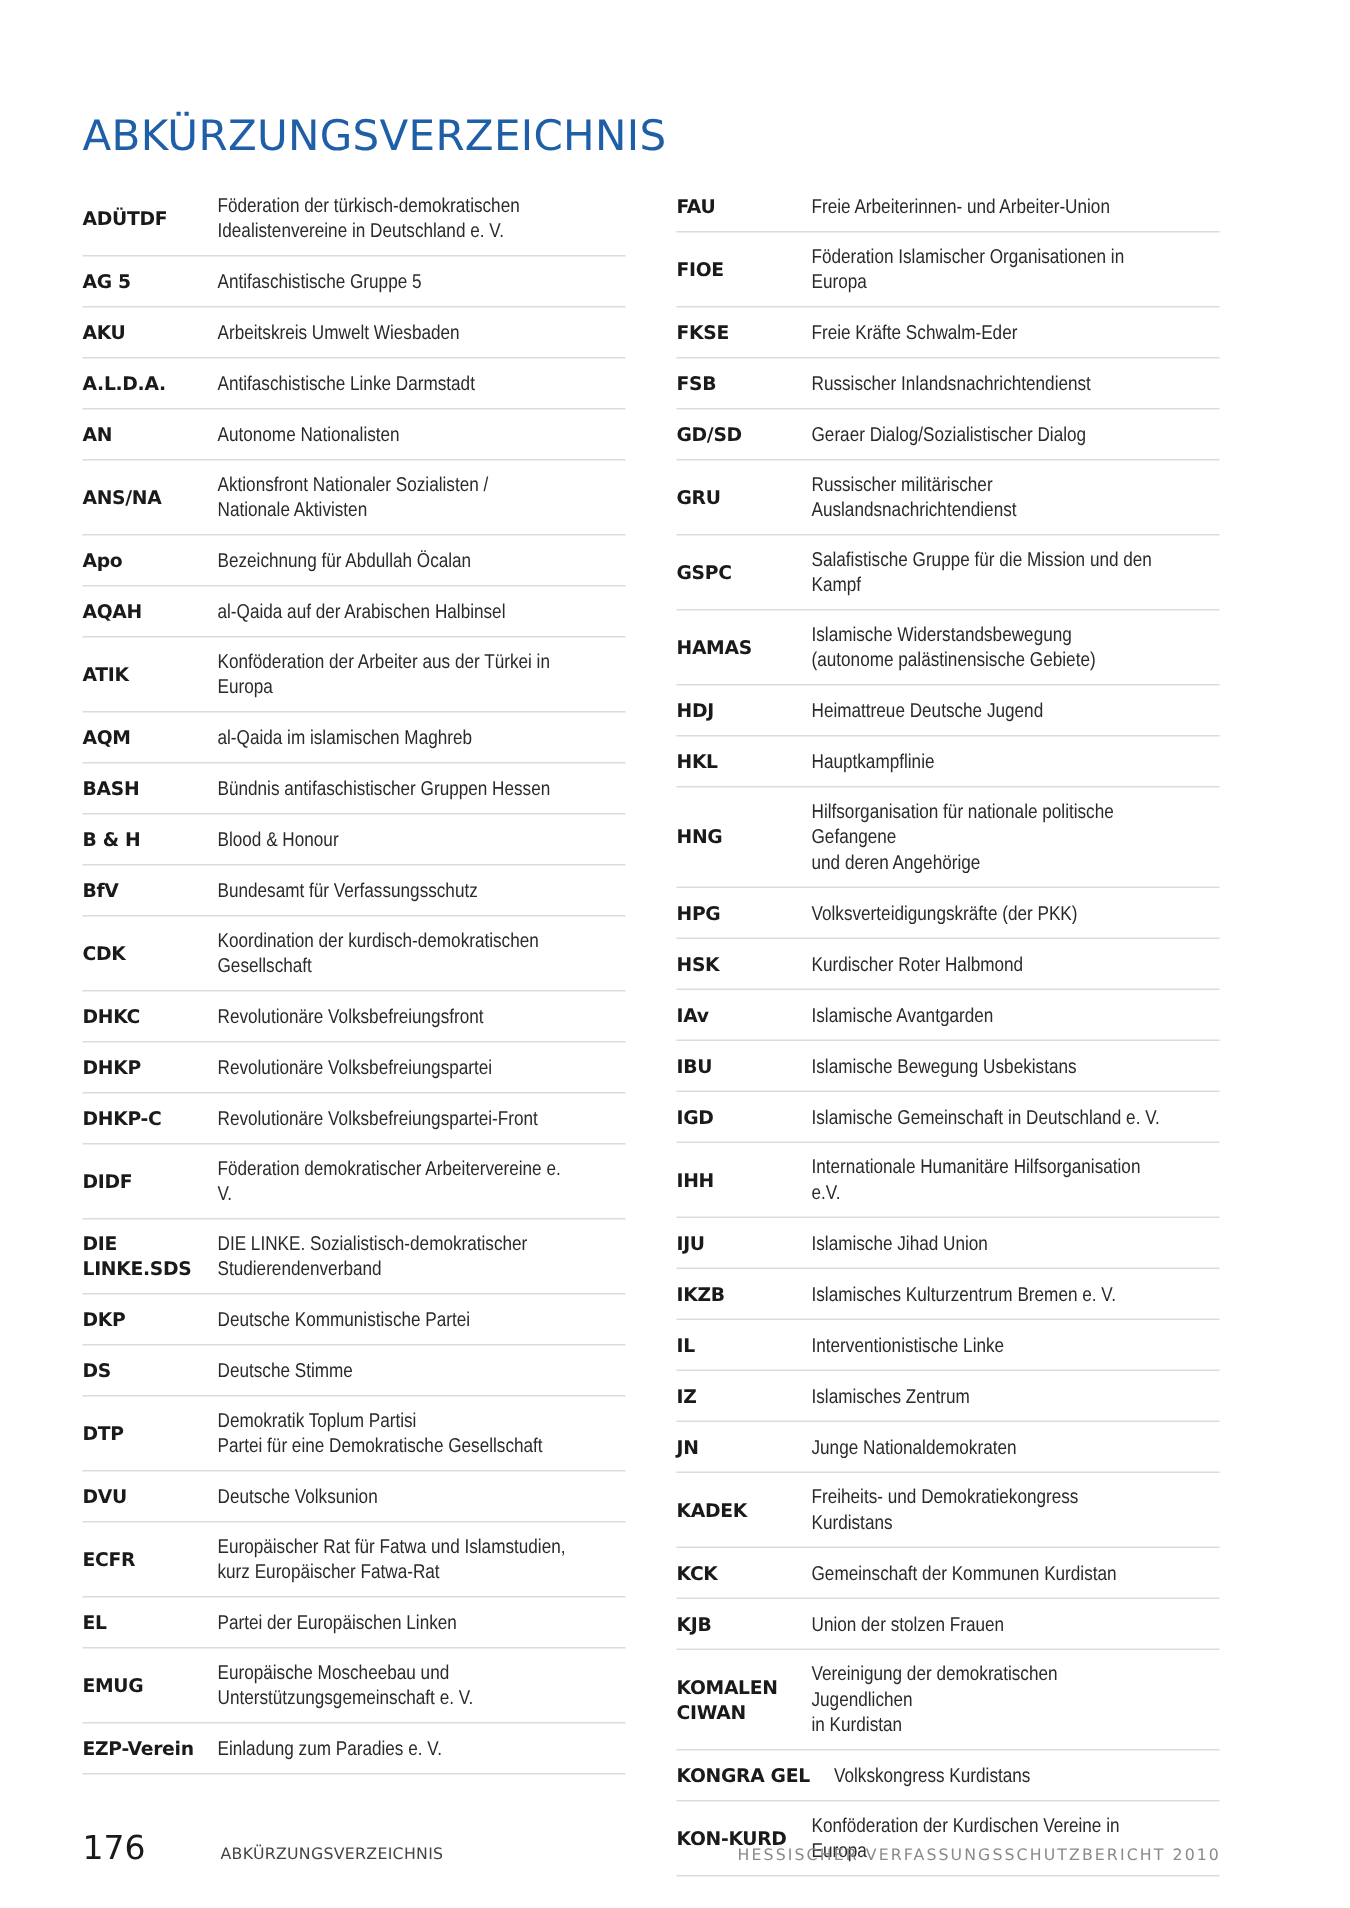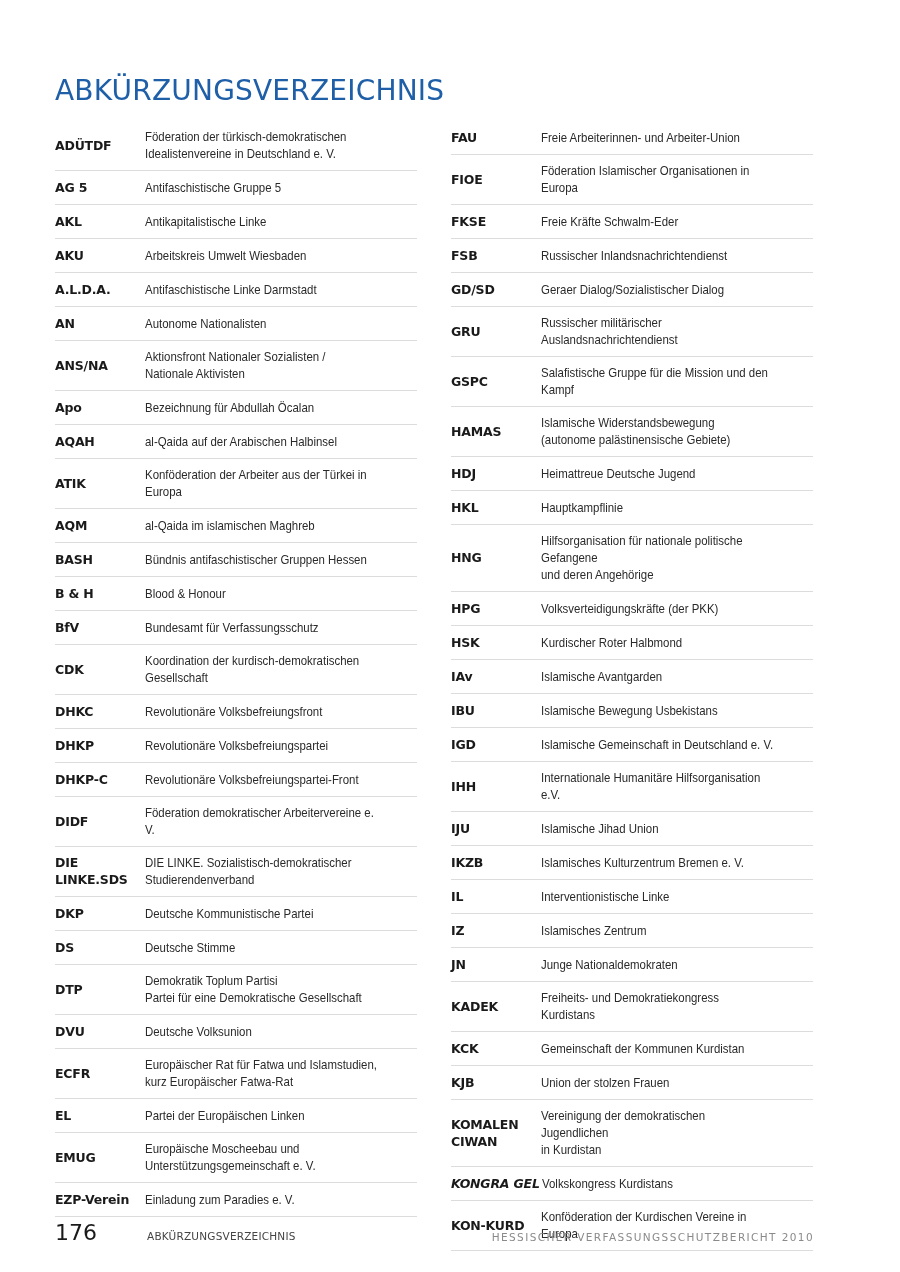--- a/index.html
+++ b/index.html
@@ -9,21 +9,21 @@
            font-family: "DejaVu Sans", sans-serif; font-weight: normal;
            font-size: 28px; letter-spacing: 0.2px; color: #1f5fa8; }
   .col { position: absolute; top: 121px; width: 362px; }
   .col-left { left: 55px; }
   .col-right { left: 451px; }
   .row { display: flex; border-bottom: 1px solid #dcdcdc; padding: 7px 0 8px 0;
          min-height: 18px; align-items: center; }
   .abbr { width: 90px; flex: 0 0 90px; font-family: "DejaVu Sans", sans-serif;
           font-weight: bold; font-size: 12.5px; line-height: 17px; color: #1a1a1a;
           white-space: pre-line; letter-spacing: -0.2px; }
-  .abbr.wide { width: auto; flex: 0 0 auto; margin-right: 2px; font-style: italic; }
+  .abbr.wide { width: auto; flex: 0 0 auto; margin-right: 16px; }
   .def { flex: 1; font-family: "Liberation Sans", sans-serif; font-size: 13.3px;
          line-height: 17px; color: #2a2a2a; white-space: pre-line;
          transform: scaleX(0.86); transform-origin: left center; width: 116%; }
   .footer-left { position: absolute; left: 55px; top: 1220px; display: flex; align-items: baseline; gap: 40px; }
   .page-num { font-family: "DejaVu Sans", sans-serif; font-size: 22px; color: #1a1a1a; font-weight: normal; }
   .footer-section { margin-left: 10px; font-family: "DejaVu Sans", sans-serif; font-size: 10.5px;
                     color: #444; letter-spacing: 0.2px; }
   .footer-right { position: absolute; right: 86px; top: 1231px; font-family: "DejaVu Sans", sans-serif;
                   font-size: 10.5px; letter-spacing: 1.4px; color: #8a8a8a; }
 </style>
@@ -36,24 +36,20 @@
     <div class="row">
       <div class="abbr">ADÜTDF</div>
       <div class="def">Föderation der türkisch-demokratischen
 Idealistenvereine in Deutschland e. V.</div>
     </div>
     <div class="row">
       <div class="abbr">AG 5</div>
       <div class="def">Antifaschistische Gruppe 5</div>
     </div>
     <div class="row">
-      <div class="abbr">AKL</div>
-      <div class="def">Antikapitalistische Linke</div>
-    </div>
-    <div class="row">
       <div class="abbr">AKU</div>
       <div class="def">Arbeitskreis Umwelt Wiesbaden</div>
     </div>
     <div class="row">
       <div class="abbr">A.L.D.A.</div>
       <div class="def">Antifaschistische Linke Darmstadt</div>
     </div>
     <div class="row">
       <div class="abbr">AN</div>
       <div class="def">Autonome Nationalisten</div>

